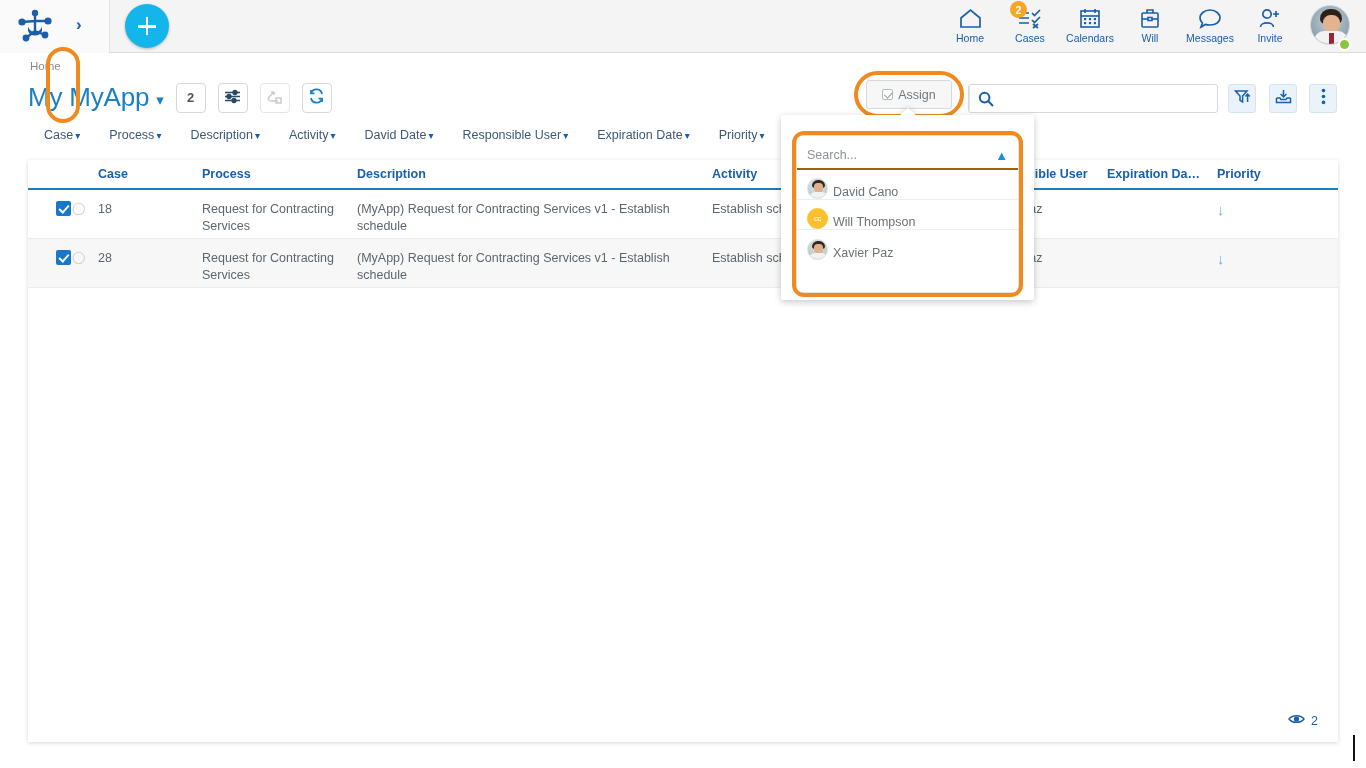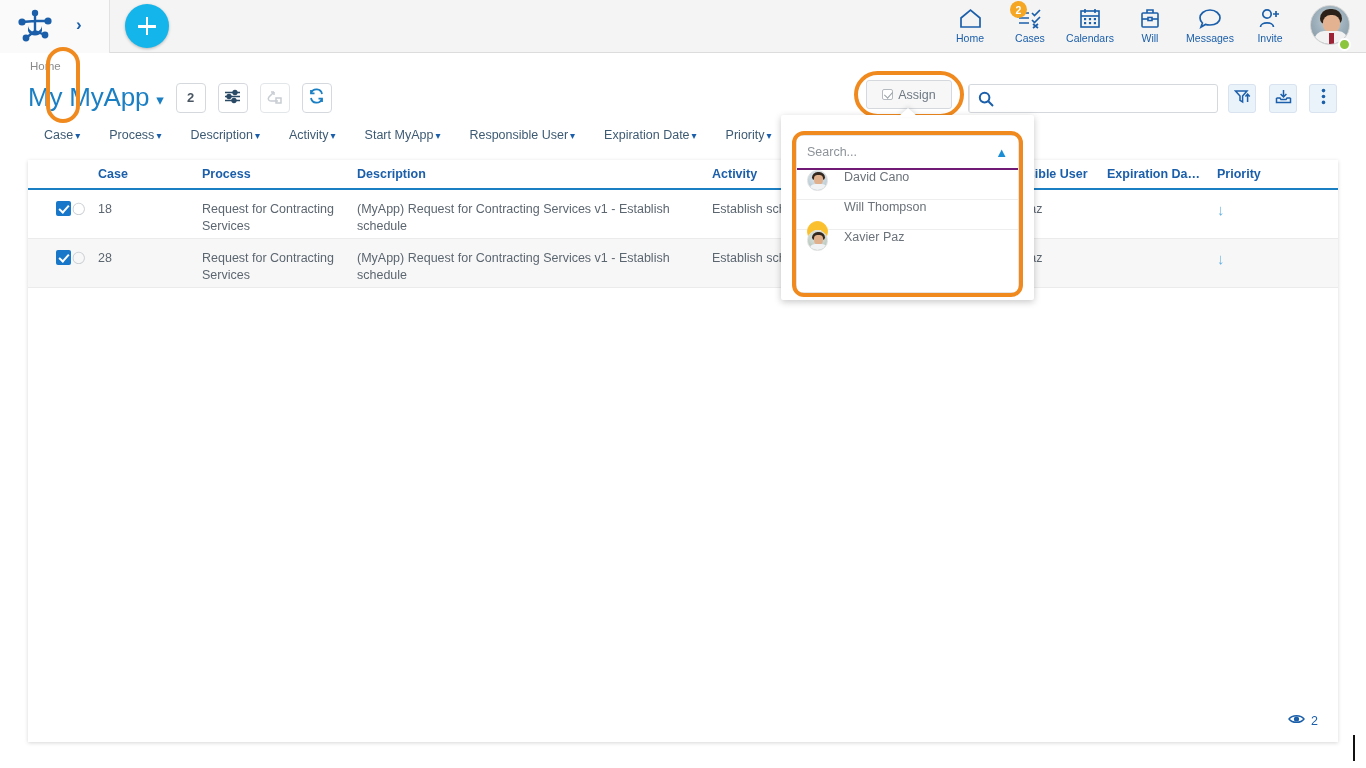--- a/index.html
+++ b/index.html
@@ -253,28 +253,28 @@
     width: 223px; height: 158px;
     background: #fff; border: 1px solid #e4e4e4;
   }
   .dd-hl {
     position: absolute; left: 792px; top: 131px;
     width: 231px; height: 166px;
     border: 4px solid #f08a1e; border-radius: 12px;
     pointer-events: none; z-index: 9;
   }
   .dd-search {
-    height: 34px; border-bottom: 2px solid #701a75;
-    display: flex; align-items: center; padding: 12px 10px;
+    height: 34px; border-bottom: 2px solid #a16207;
+    display: flex; padding: 12px 10px;
   }
   .dd-search .ph { flex: 1; color: #8d9399; font-size: 12.5px; }
   .dd-caret { color: #1b8fd6; font-size: 13px; cursor: pointer; }
   .dd-item {
-    height: 30px; display: flex; align-items: flex-start;
-    padding: 0 10px; gap: 16px;
+    height: 30px; display: flex; align-items: flex-end;
+    padding: 0 10px; gap: 5px;
     border-bottom: 1px solid #eeeeee;
     font-size: 12.5px; color: #6b7279; cursor: pointer;
   }
   .dd-item:last-child { border-bottom: none; }
   .av {
     width: 21px; height: 21px; border-radius: 50%;
     flex: none; overflow: hidden; position: relative;
     border: 1px solid #e0e0e0;
   }
   .av.photo1 { background: radial-gradient(circle at 50% 30%, #e8eef2 0%, #c3d2da 60%, #aebdc6 100%); }
@@ -445,21 +445,21 @@
       </svg>
     </span>
   </div>
 </div>
 
 <div class="filterbar">
   <span class="filt"><span>Case</span><span class="cv">▾</span></span>
   <span class="filt"><span>Process</span><span class="cv">▾</span></span>
   <span class="filt"><span>Description</span><span class="cv">▾</span></span>
   <span class="filt"><span>Activity</span><span class="cv">▾</span></span>
-  <span class="filt"><span>Start MyApp</span><span class="cv">▾</span></span>
+  <span class="filt"><span>David Date</span><span class="cv">▾</span></span>
   <span class="filt"><span>Responsible User</span><span class="cv">▾</span></span>
   <span class="filt"><span>Expiration Date</span><span class="cv">▾</span></span>
   <span class="filt"><span>Priority</span><span class="cv">▾</span></span>
   <span class="filt"><span>Alert</span><span class="cv">▾</span></span>
 </div>
 
 <div class="assign-wrap">
   <div class="assign-btn">
     <span class="mini-check"></span>
     <span>Assign</span>

